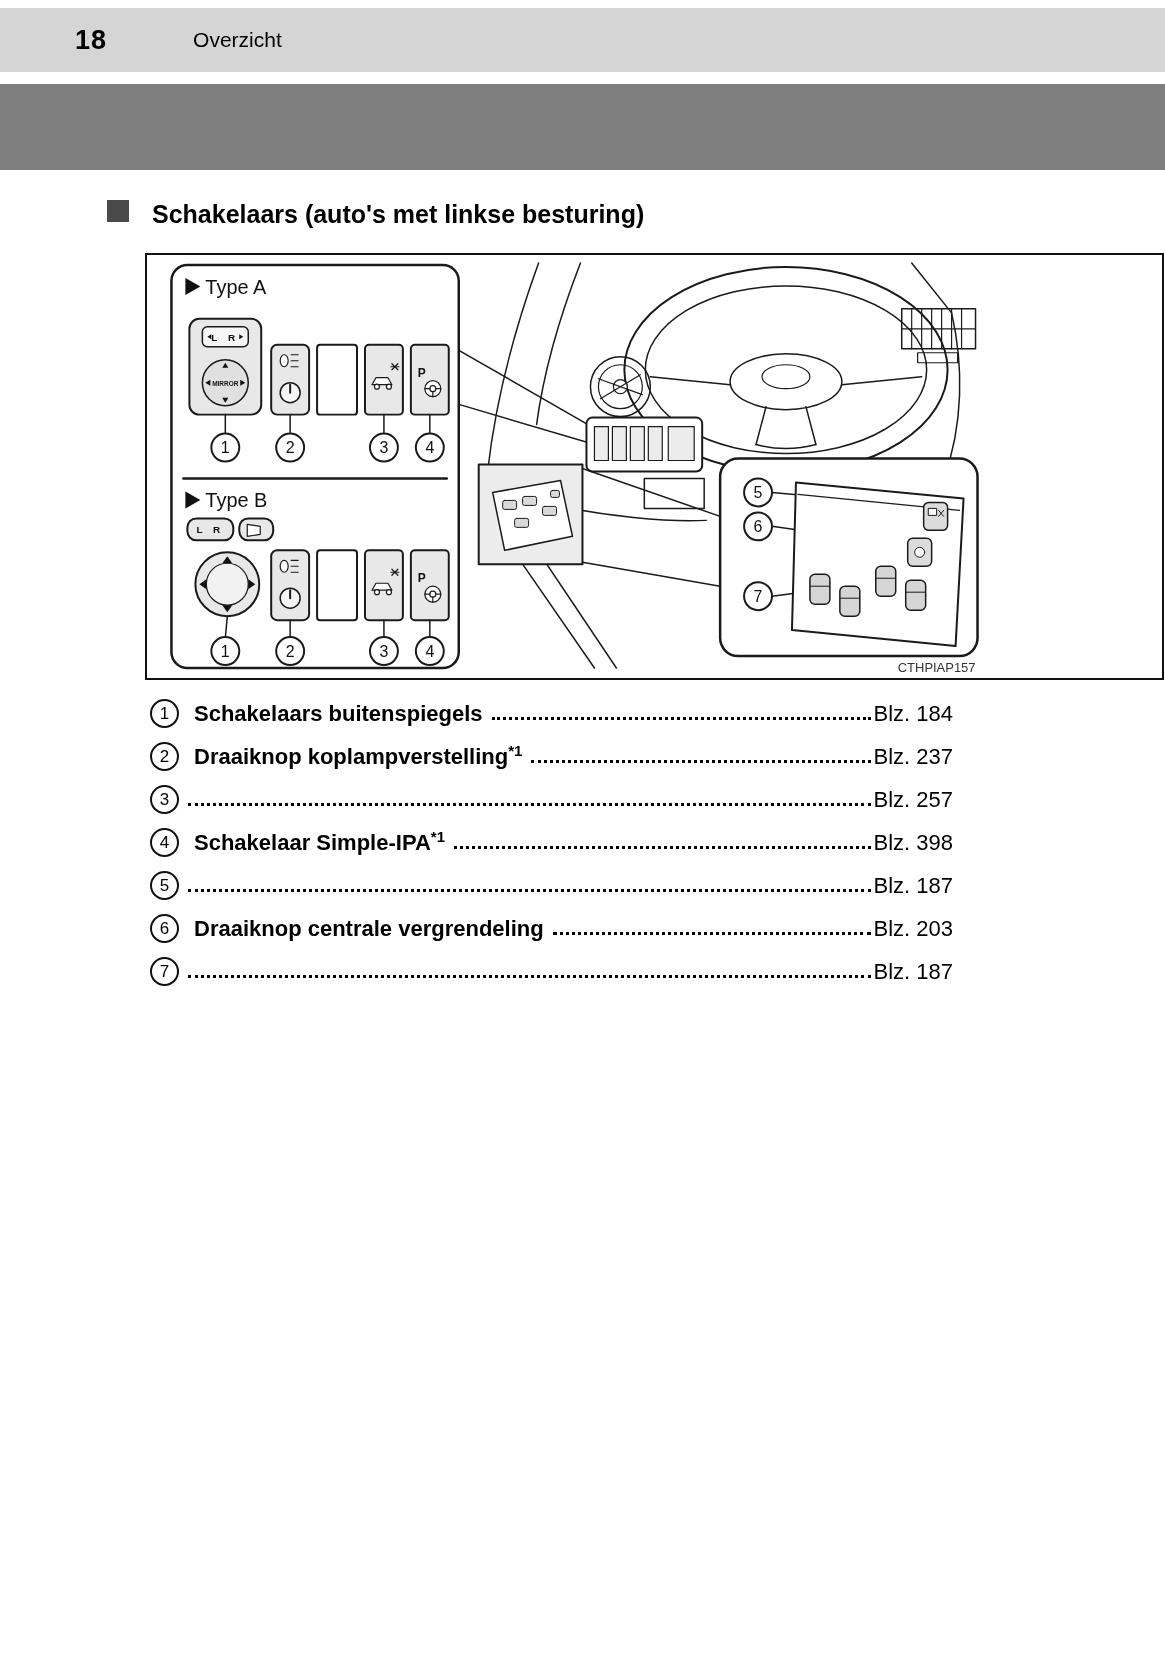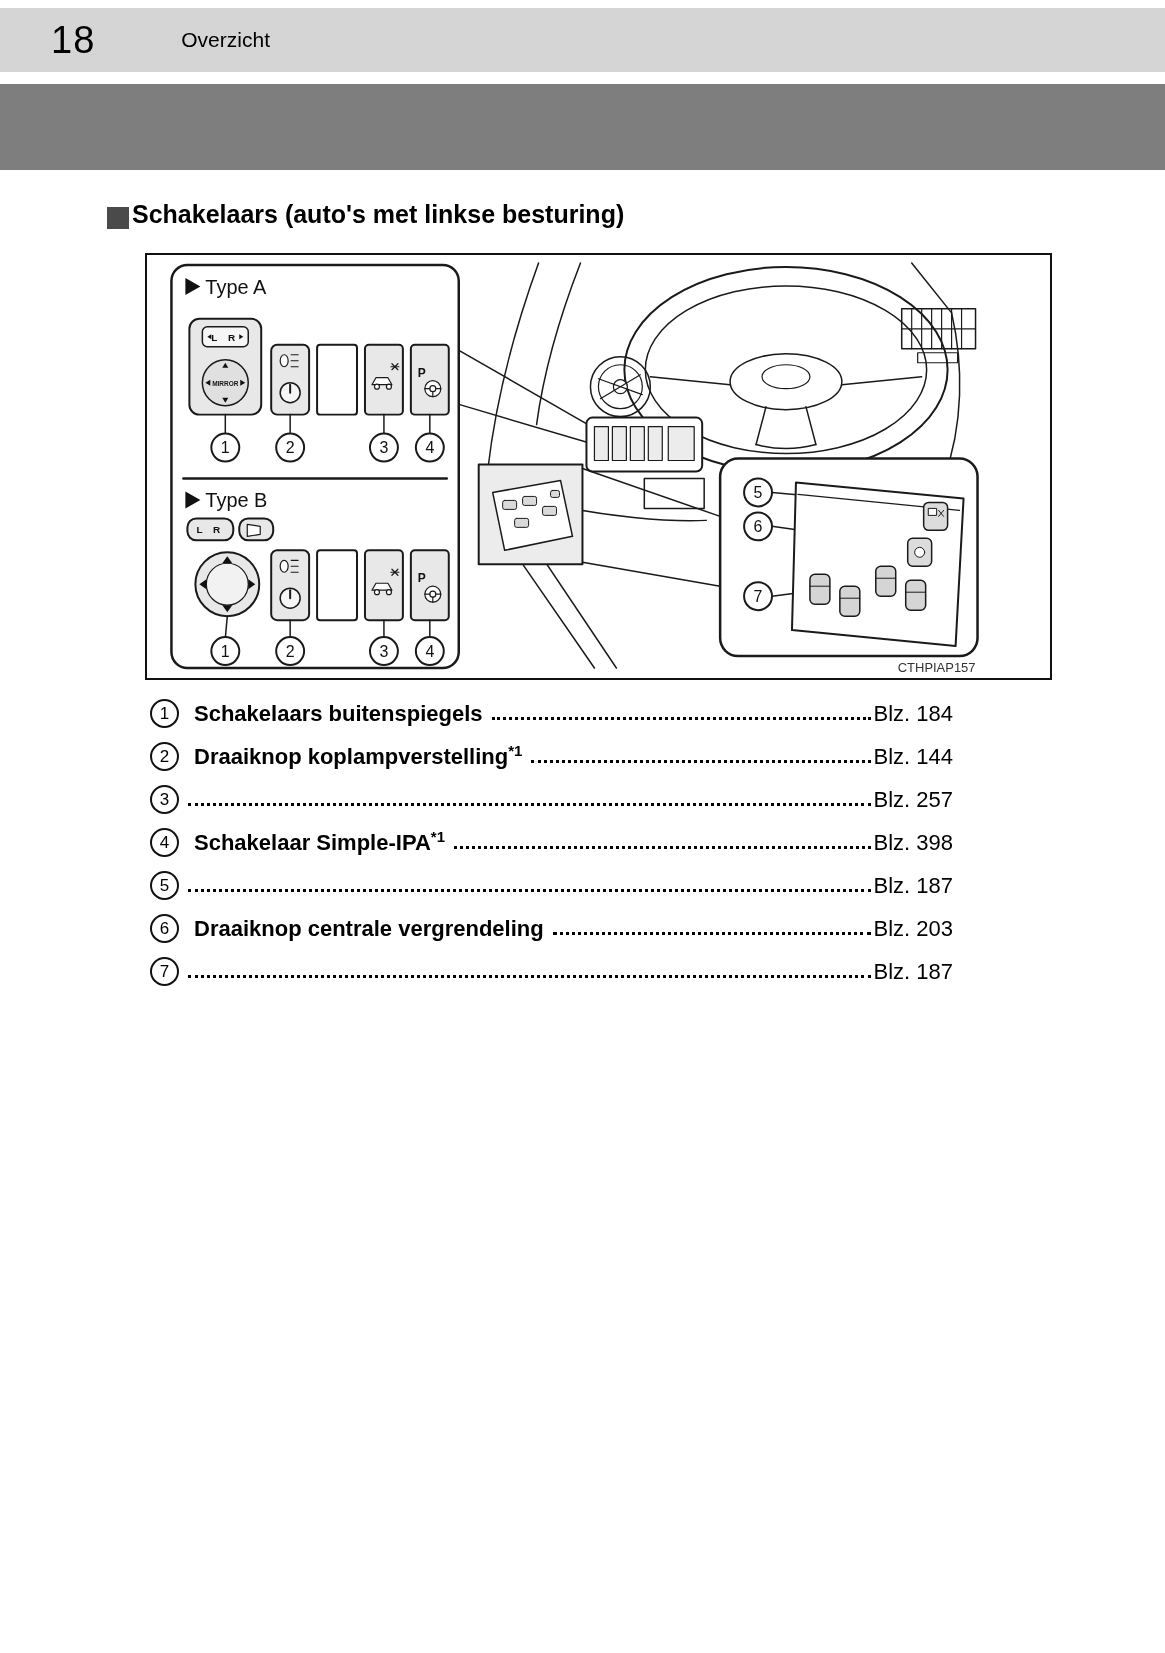--- a/index.html
+++ b/index.html
@@ -5,31 +5,31 @@
   html,body { margin:0; padding:0; }
   body {
     width:1165px; height:1653px; background:#ffffff;
     font-family:"Liberation Sans", sans-serif; color:#000;
     position:relative; overflow:hidden;
   }
   .band-light {
     margin-top:8px; height:64px; background:#d5d5d5;
     display:flex; align-items:center;
   }
-  .page-num { font-size:38px; font-weight:normal; margin-left:51px; letter-spacing:1px; }
+  .page-num { font-size:27px; font-weight:bold; margin-left:75px; letter-spacing:1px; }
   .section-title { font-size:21px; margin-left:86px; }
   .band-dark { margin-top:12px; height:86px; background:#7e7e7e; }
   .heading {
-    display:flex; align-items:flex-end;
+    display:flex; align-items:flex-start;
     margin:30px 0 0 107px;
-    font-size:25px; font-weight:bold;
+    font-size:25px; font-weight:bold;gap:20px;
   }
   .sq { width:22px; height:22px; background:#4a4a4a; margin-right:3px; flex:0 0 22px; }
   .diagram {
-    margin:24px 0 0 145px; width:907px;
+    margin:24px 0 0 145px; width:1019px;
     border:2.5px solid #111; box-sizing:border-box; background:#fff;text-align:center;
   }
   .fig-svg { display:block; width:840px; height:423px; }
 
   
   .t-type    { font:400 20px "Liberation Sans",sans-serif; fill:#111; stroke:none; }
   .t-callout { font:400 16px "Liberation Sans",sans-serif; fill:#111; stroke:none; text-anchor:middle; }
   .t-lr      { font:700 10px "Liberation Sans",sans-serif; fill:#111; stroke:none; text-anchor:middle; letter-spacing:4px; }
   .t-mirror  { font:700 6.5px "Liberation Sans",sans-serif; fill:#111; stroke:none; text-anchor:middle; }
   .t-p       { font:700 12px "Liberation Sans",sans-serif; fill:#111; stroke:none; }
@@ -333,21 +333,21 @@
     <li class="ref-row">
       <span class="ref-num">1</span>
       <span class="ref-label"><span>Schakelaars buitenspiegels</span><sup></sup></span>
       <span class="leader"></span>
       <span class="ref-page">Blz. 184</span>
     </li>
     <li class="ref-row">
       <span class="ref-num">2</span>
       <span class="ref-label"><span>Draaiknop koplampverstelling</span><sup>*1</sup></span>
       <span class="leader"></span>
-      <span class="ref-page">Blz. 144</span>
+      <span class="ref-page">Blz. 237</span>
     </li>
     <li class="ref-row">
       <span class="ref-num">3</span>
       <span class="leader"></span>
       <span class="ref-page">Blz. 257</span>
     </li>
     <li class="ref-row">
       <span class="ref-num">4</span>
       <span class="ref-label"><span>Schakelaar Simple-IPA</span><sup>*1</sup></span>
       <span class="leader"></span>

